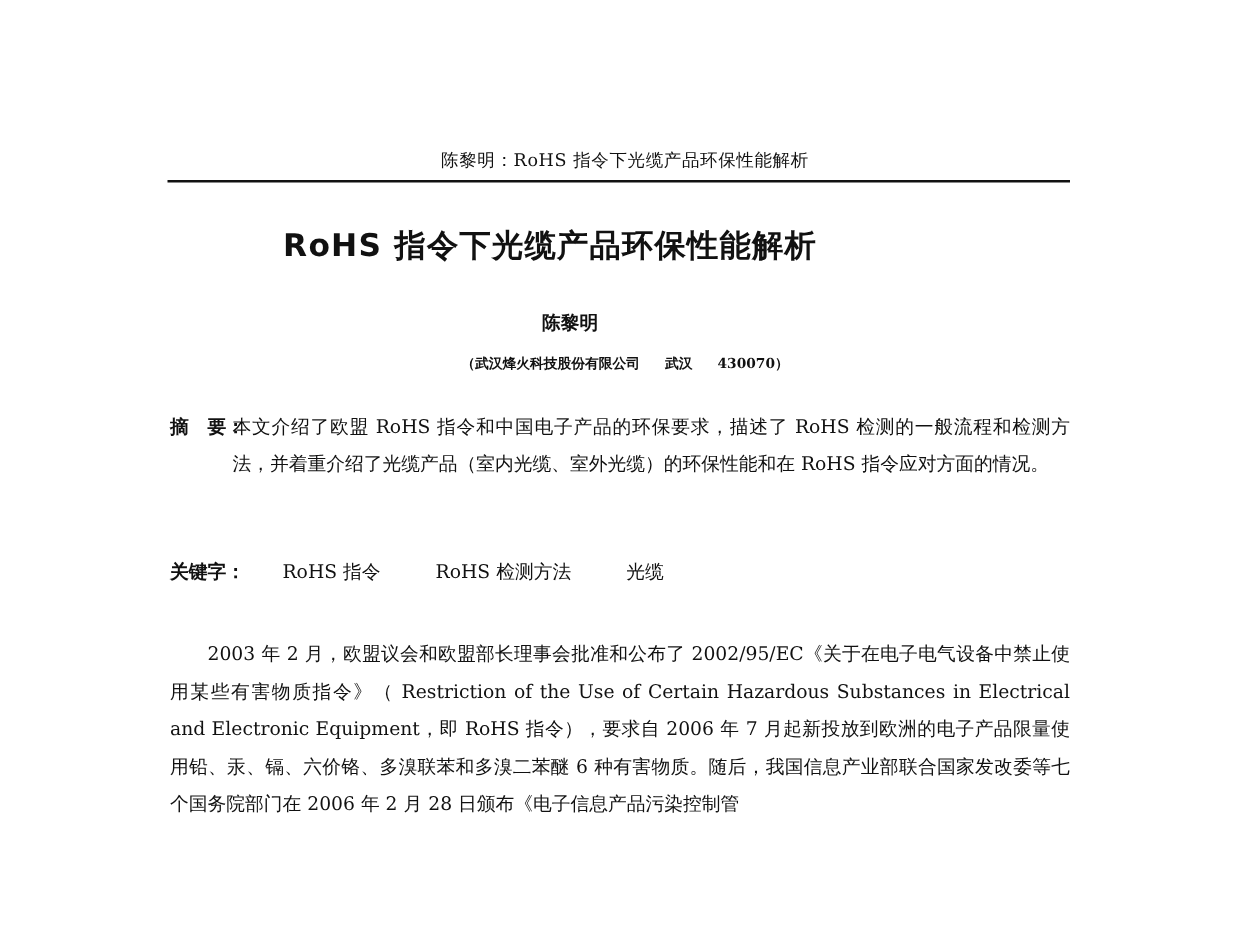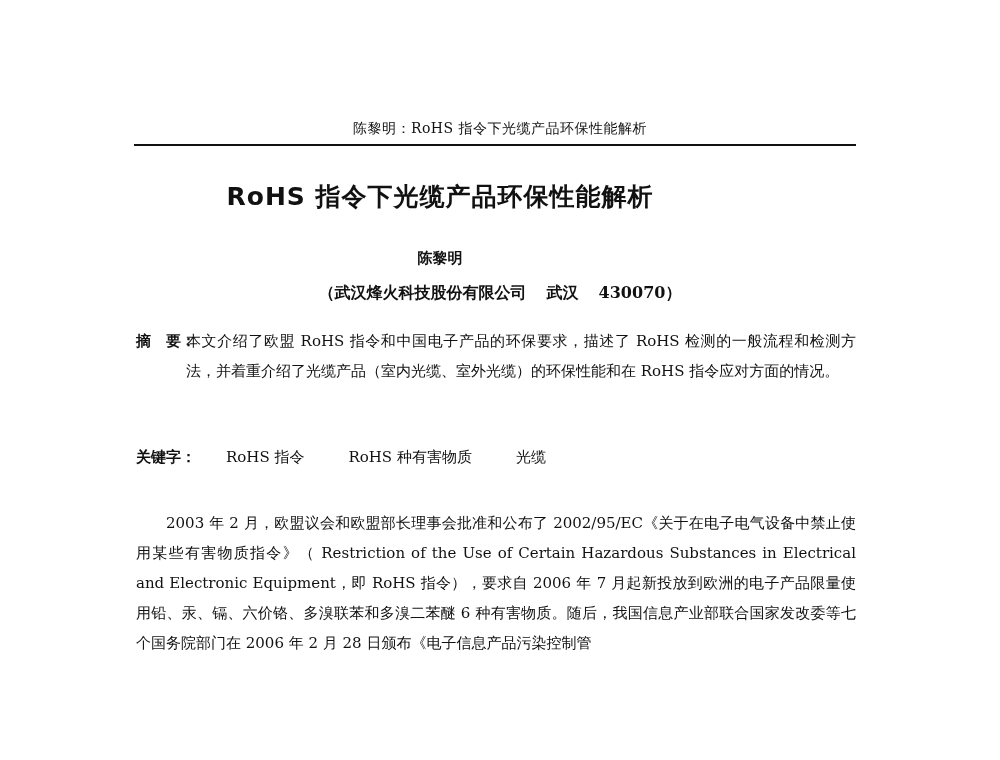--- a/index.html
+++ b/index.html
@@ -19,24 +19,25 @@
   .title {
     position: absolute; left: 0; width: 880px; top: 180px;
     text-align: center; font-size: 25px; font-weight: bold;
     font-family: "DejaVu Sans", "Liberation Sans", sans-serif;
     letter-spacing: 1px;
   }
   .author {
     position: absolute; left: 0; width: 880px; top: 249px;
     text-align: center; font-size: 15px; font-weight: bold;
     font-family: "DejaVu Sans", "Liberation Sans", sans-serif;
+    padding-left: 16px;
   }
   .affiliation {
     position: absolute; left: 0; width: 1000px; top: 283px;
-    text-align: center; font-size: 16px; font-weight: bold;
+    text-align: center; font-size: 11px; font-weight: bold;
   }
   .affiliation .sp { display: inline-block; width: 20px; }
   .abstract {
     position: absolute; left: 136px; width: 720px; top: 326px;
     font-size: 15px; line-height: 30px;
   }
   .abstract-label {
     position: absolute; left: 0; top: 0; font-weight: bold;
     font-family: "DejaVu Sans", "Liberation Sans", sans-serif;
   }
@@ -73,18 +74,18 @@
 <div class="affiliation">
   <span>（</span><span>武汉烽火科技股份有限公司</span><span class="sp"></span><span>武汉</span><span class="sp"></span><span>430070</span><span>）</span>
 </div>
 
 <div class="abstract">
   <span class="abstract-label">摘　要：</span>
   <div class="abstract-body">本文介绍了欧盟 RoHS 指令和中国电子产品的环保要求，描述了 RoHS 检测的一般流程和检测方法，并着重介绍了光缆产品（室内光缆、室外光缆）的环保性能和在 RoHS 指令应对方面的情况。</div>
 </div>
 
 <div class="keywords">
-  <span class="keywords-label">关键字：</span><span class="kw">RoHS 指令</span><span class="kw">RoHS 种有害物质</span><span class="kw">光缆</span>
+  <span class="keywords-label">关键字：</span><span class="kw">RoHS 指令</span><span class="kw">RoHS 检测方法</span><span class="kw">光缆</span>
 </div>
 
 <div class="body-text">
   <p class="para">2003 年 2 月，欧盟议会和欧盟部长理事会批准和公布了 2002/95/EC《关于在电子电气设备中禁止使用某些有害物质指令》（ Restriction of the Use of Certain Hazardous Substances in Electrical and Electronic Equipment，即 RoHS 指令），要求自 2006 年 7 月起新投放到欧洲的电子产品限量使用铅、汞、镉、六价铬、多溴联苯和多溴二苯醚 6 种有害物质。随后，我国信息产业部联合国家发改委等七个国务院部门在 2006 年 2 月 28 日颁布《电子信息产品污染控制管</p>
 </div>
 
 </body></html>

